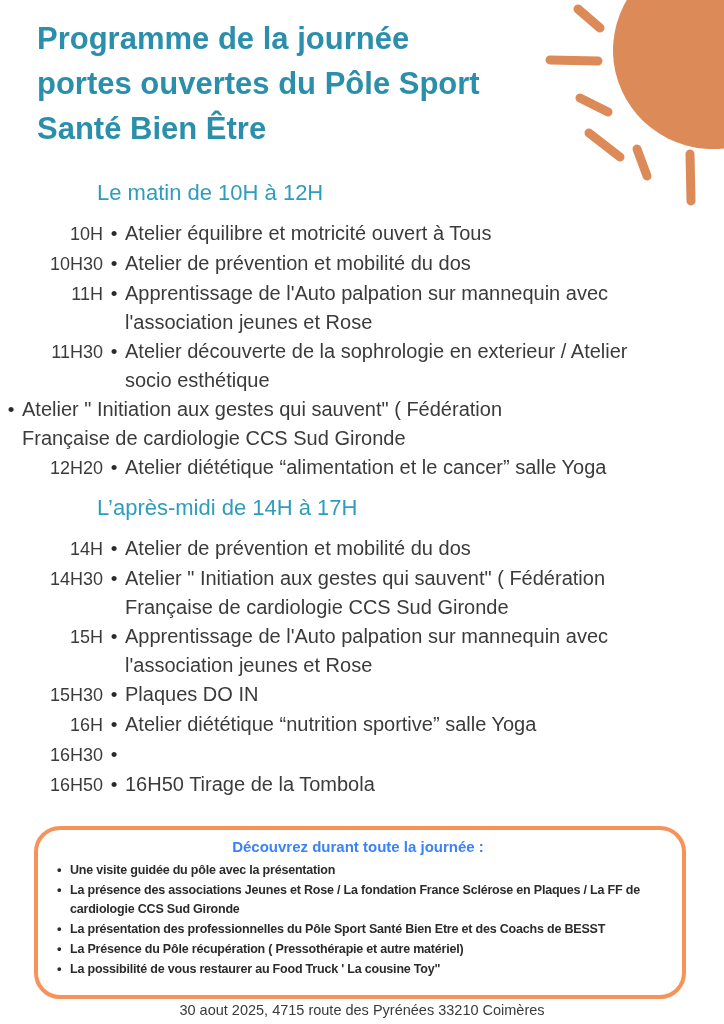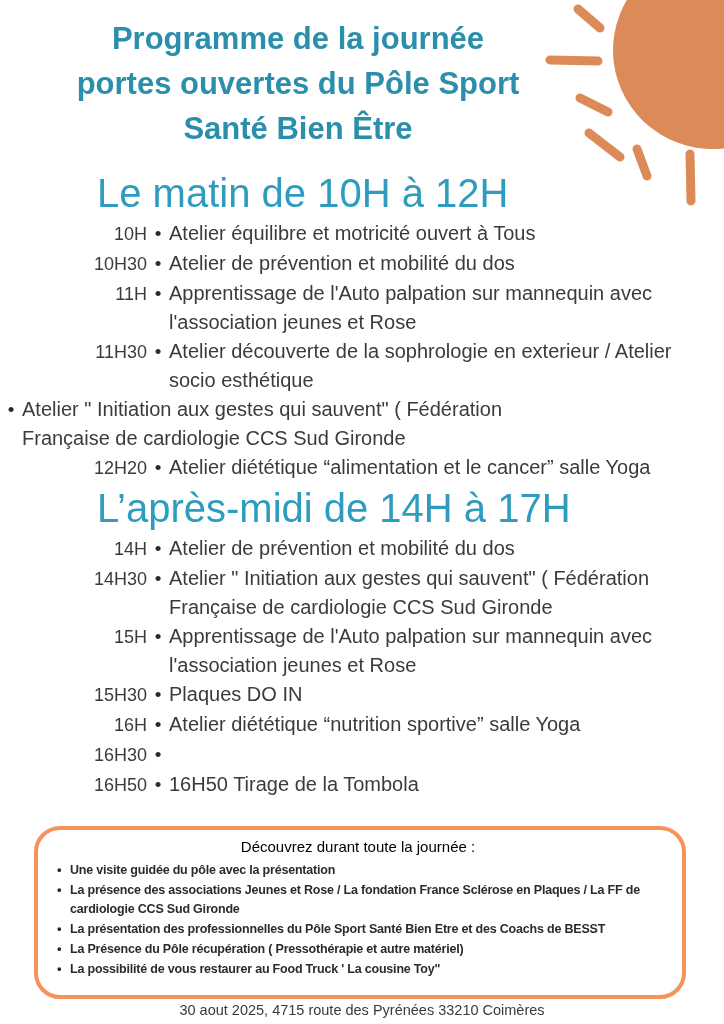--- a/index.html
+++ b/index.html
@@ -9,64 +9,65 @@
     position:relative;
     overflow:hidden;
     font-family:"Liberation Sans","DejaVu Sans",sans-serif;
     color:#3b3b3b;
   }
   .sun-wrap { position:absolute; top:0; right:0; width:218px; height:215px; pointer-events:none; }
 
   .title-block {
     margin:16px 0 0 0;
     width:596px;
-    text-align:center;
+    text-align:left;
     font-weight:700;
     font-size:31px;
     line-height:45px;
     color:#2b8fac;
+    padding-left:37px;
   }
   .title-line { white-space:nowrap; }
 
   .section-heading {
-    font-size:40px;
+    font-size:22px;
     font-weight:400;
     color:#2e9cbe;
     margin:25px 0 9px 97px;
     line-height:34px;
   }
   .section-heading.second { margin-top:8px; }
 
   .schedule { width:724px; }
   .srow { display:flex; align-items:baseline; line-height:29px; }
   .srow .time {
     flex:none; width:103px; text-align:right;
-    font-size:18px; color:#3b3b3b;margin-left:44px;
+    font-size:18px; color:#3b3b3b;
   }
   .srow .dot {
     flex:none; width:22px; text-align:center;
     font-size:19px; color:#2b2b2b;
   }
   .srow .txt {
     flex:1; font-size:20px; line-height:29px;
     white-space:pre-line; color:#3b3b3b;
   }
 
   .discover-box {
     margin:26px 0 0 34px;
     width:652px;
     box-sizing:border-box;
     border:4px solid #f5935a;
     border-radius:26px;
     padding:7px 14px 16px 10px;
   }
   .box-title {
     text-align:center;
-    font-size:15px; font-weight:400;
-    color:#000000;
+    font-size:15px; font-weight:700;
+    color:#3b82f6;
     line-height:20px;
     margin-bottom:3px;
   }
   .brow { display:flex; align-items:baseline; font-weight:700; font-size:12.5px; letter-spacing:-0.2px; line-height:19px; color:#2b2b2b; }
   .brow .dot { flex:none; width:13px; margin-left:9px; font-size:13px; }
   .brow .txt { flex:1; }
 
   .footer {
     text-align:center;
     margin-top:3px;

